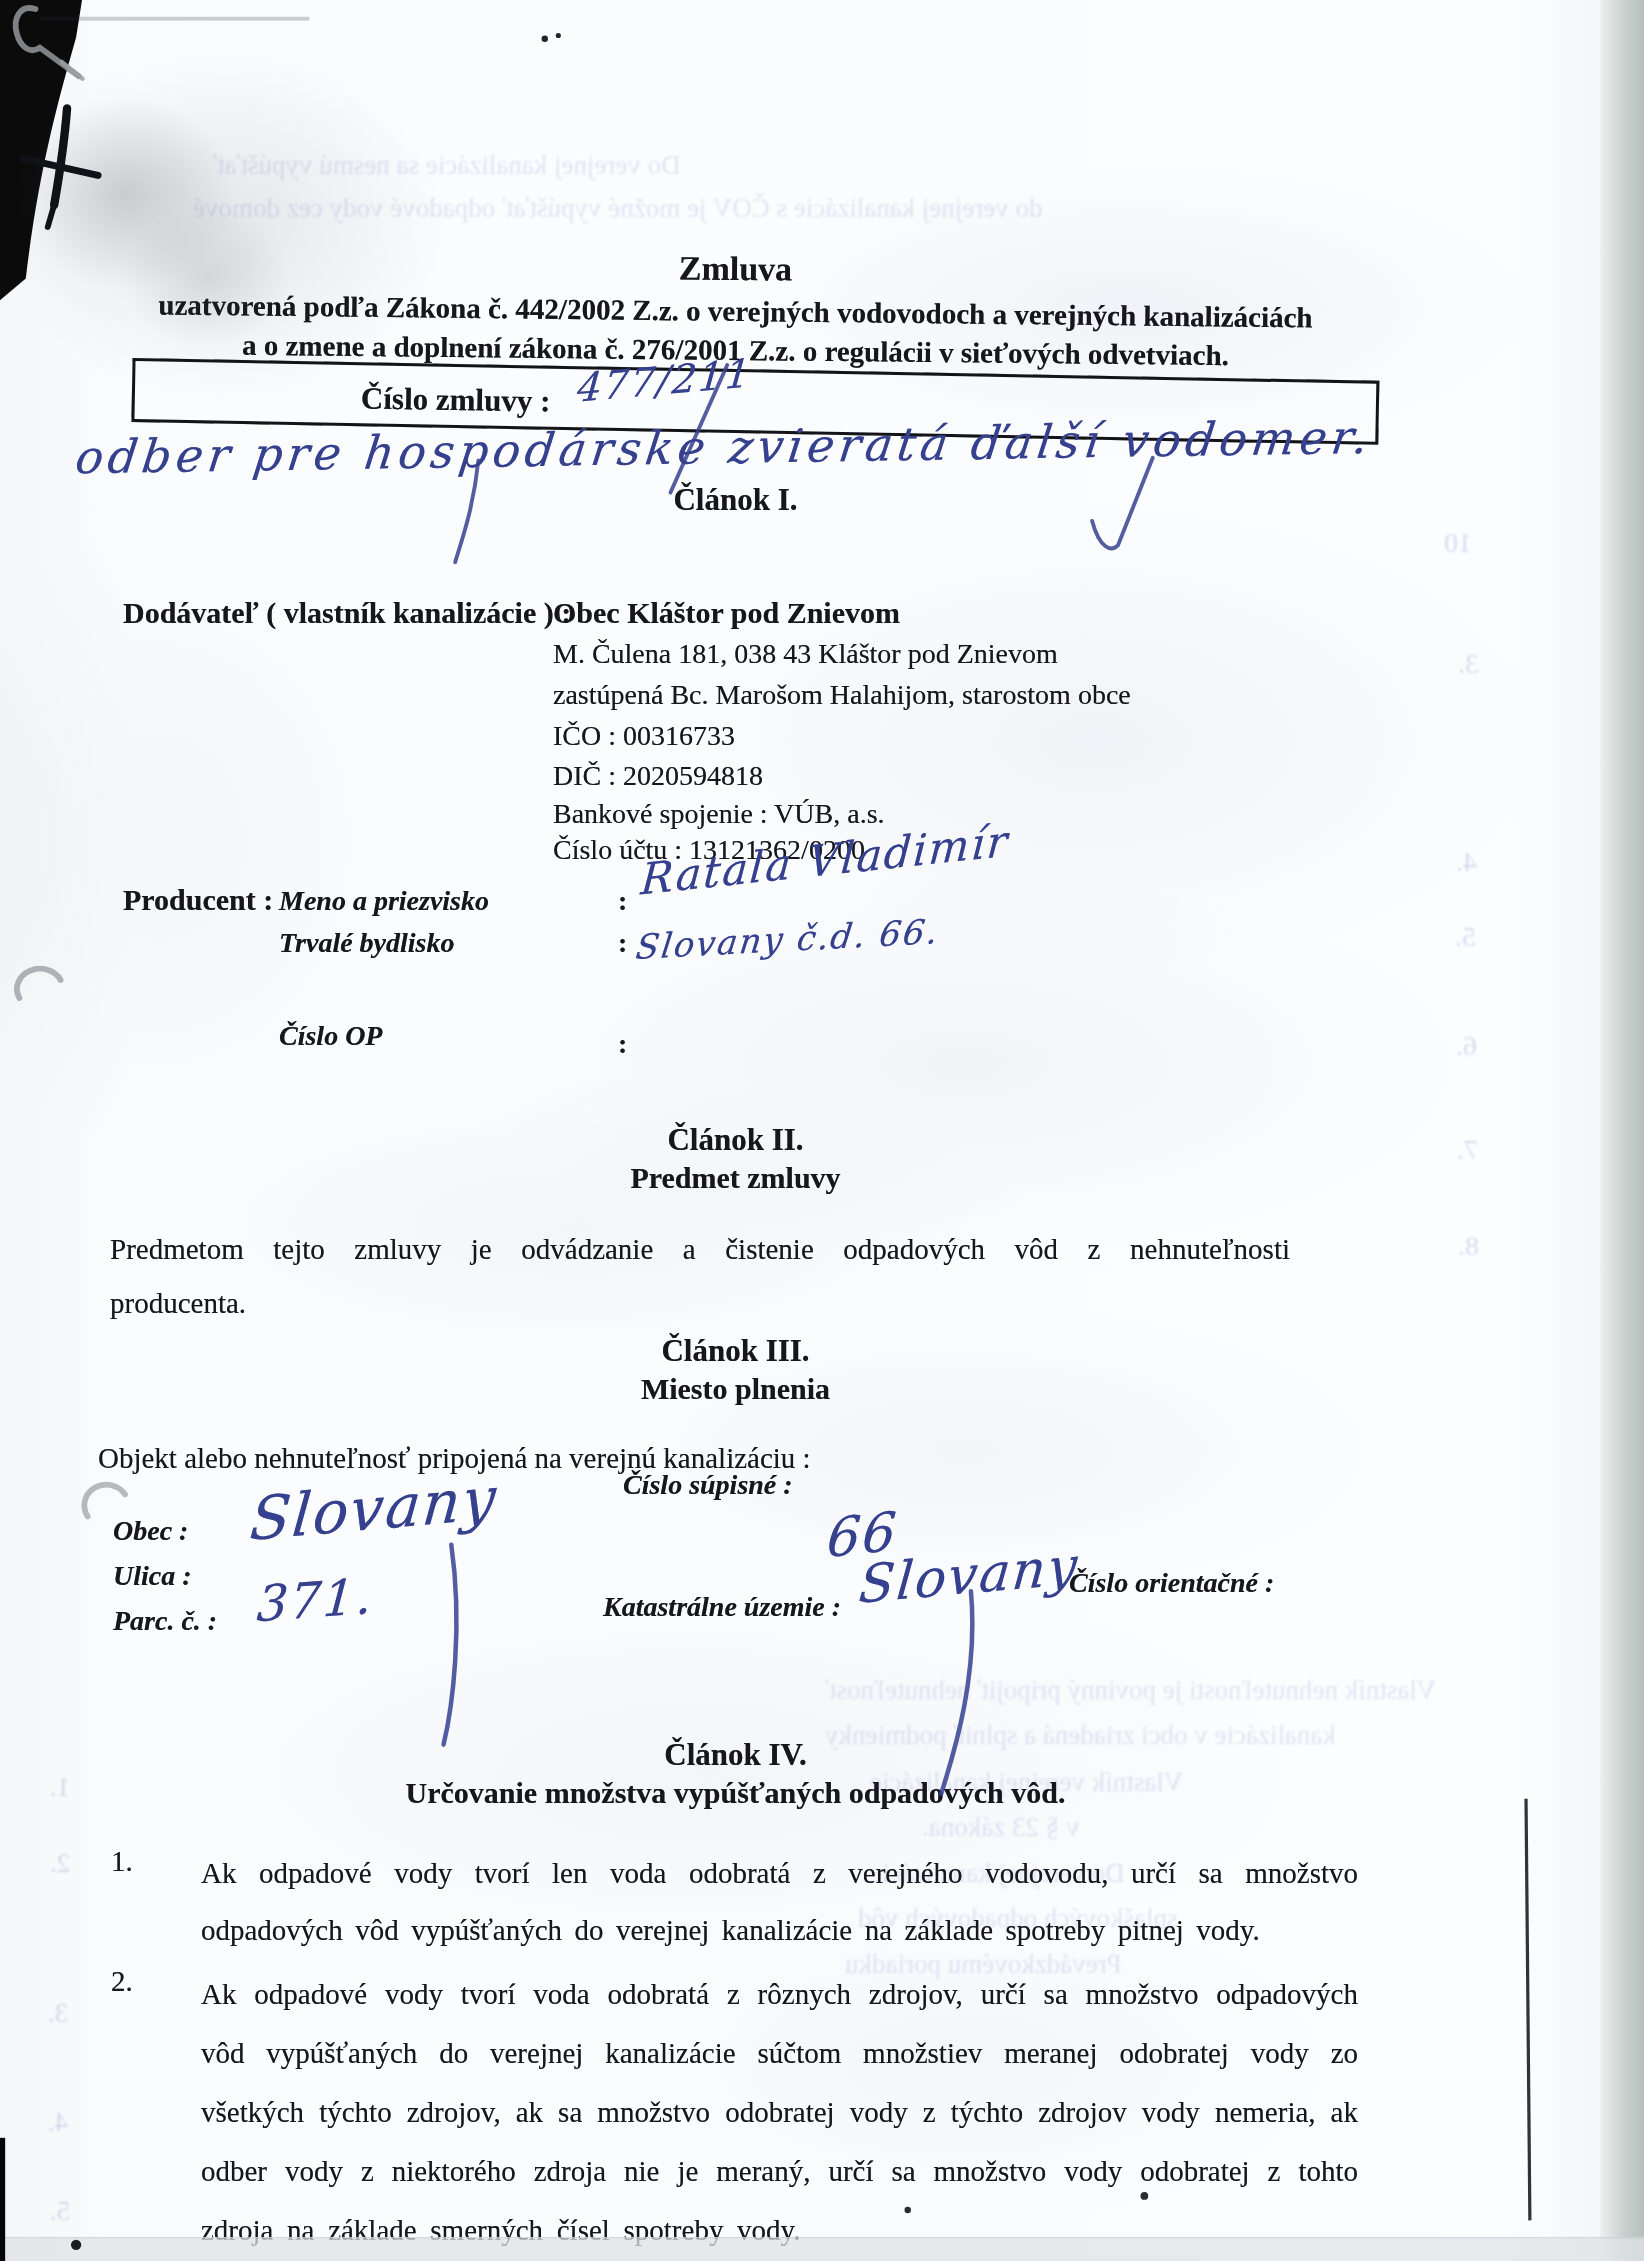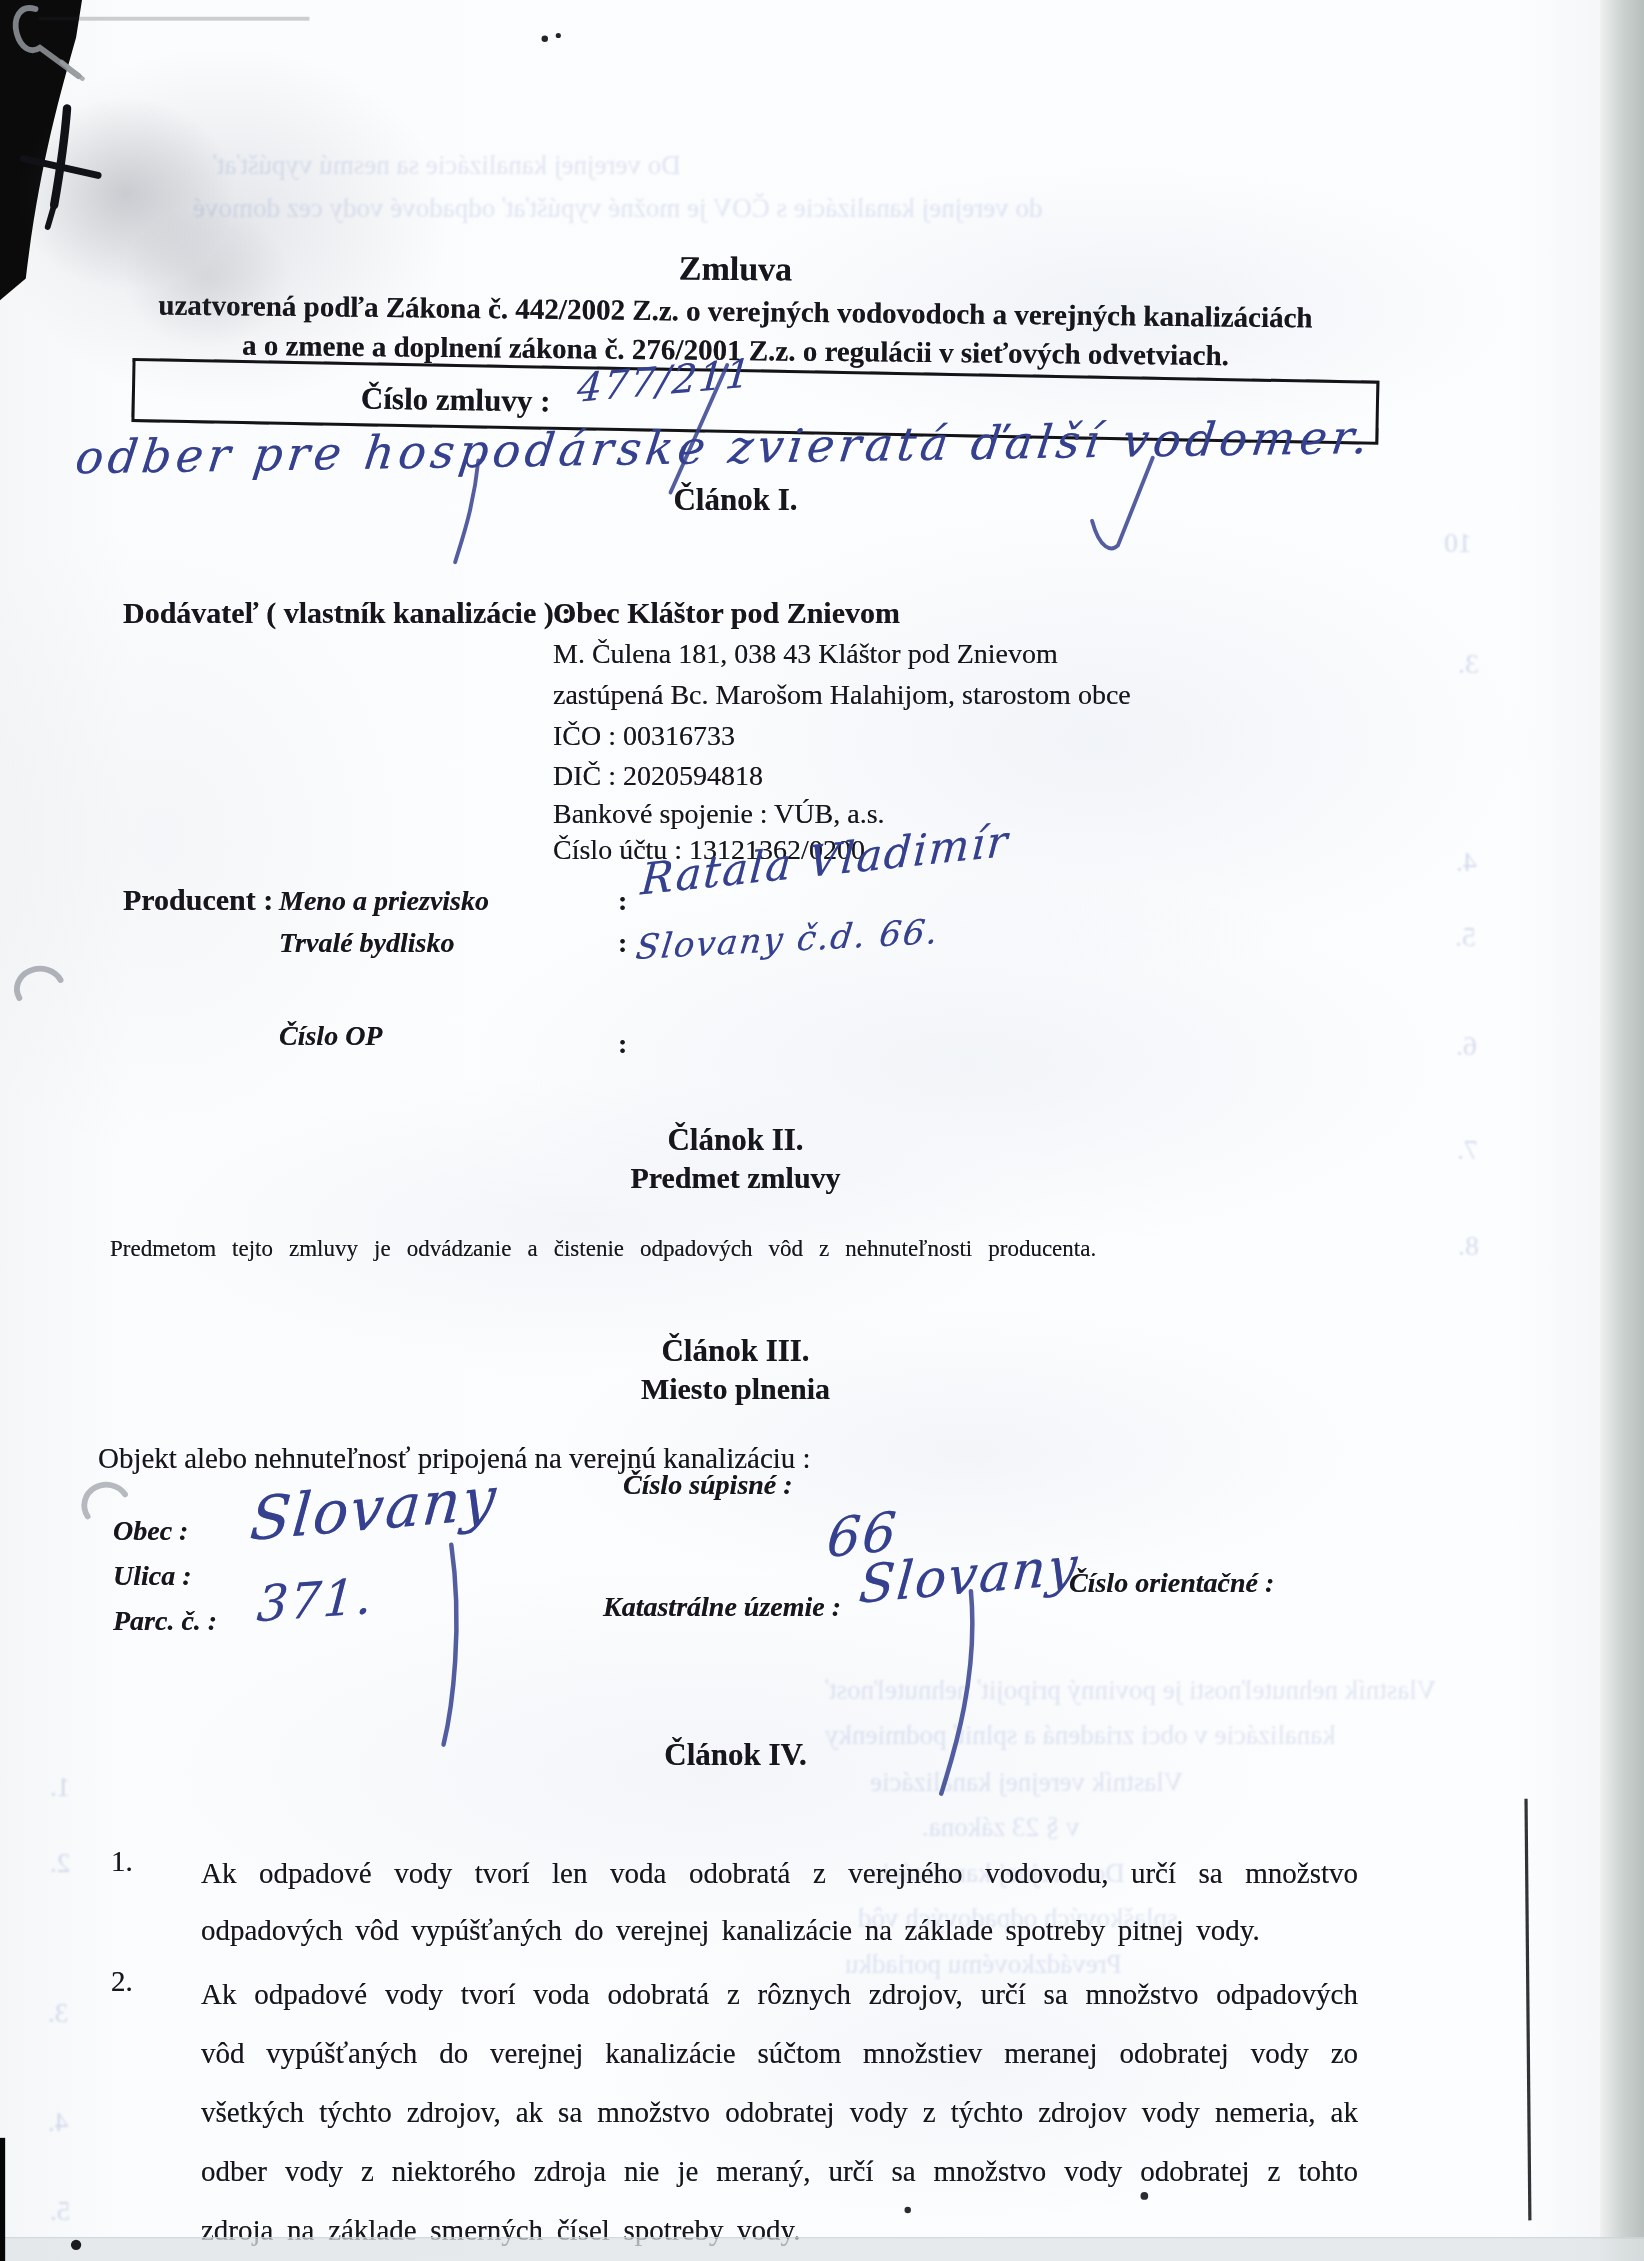--- a/index.html
+++ b/index.html
@@ -83,39 +83,40 @@
   <div class="t b" style="left:618px;top:885px;font-size:28px;">:</div>
   <div class="hw" style="left:640px;top:835px;font-size:43px;transform:rotate(-6deg) skewX(-10deg);">Ratala Vladimír</div>
   <div class="t i b" style="left:279px;top:927px;font-size:28px;">Trvalé bydlisko</div>
   <div class="t b" style="left:618px;top:927px;font-size:28px;">:</div>
   <div class="hw" style="left:636px;top:919px;font-size:34px;transform:rotate(-3deg) skewX(-10deg);">Slovany č.d. 66.</div>
   <div class="t i b" style="left:279px;top:1020px;font-size:28px;">Číslo OP</div>
   <div class="t b" style="left:618px;top:1028px;font-size:28px;">:</div>
 
   <div class="t c b" style="top:1161px;font-size:30px;">Predmet zmluvy</div>
   <div class="t c b" style="top:1122px;font-size:31px;">Článok II.</div>
-  <div class="para" style="left:110px;top:1222px;width:1180px;font-size:23px;line-height:54px;word-spacing:10.3px;">Predmetom tejto zmluvy je odvádzanie a čistenie odpadových vôd z nehnuteľnosti producenta.</div>
+  <div class="para" style="left:110px;top:1222px;width:1180px;font-size:29px;line-height:54px;word-spacing:10.3px;">Predmetom tejto zmluvy je odvádzanie a čistenie odpadových vôd z nehnuteľnosti producenta.</div>
 
   <div class="t c b" style="top:1333px;font-size:31px;">Článok III.</div>
   <div class="t c b" style="top:1372px;font-size:30px;">Miesto plnenia</div>
   <div class="t" style="left:98px;top:1442px;font-size:29px;text-align:center;">Objekt alebo nehnuteľnosť pripojená na verejnú kanalizáciu :</div>
 
   <div class="t i b" style="left:113px;top:1515px;font-size:28px;">Obec :</div>
   <div class="hw" style="left:250px;top:1474px;font-size:59px;transform:rotate(-5deg) skewX(-10deg);">Slovany</div>
   <div class="t i b" style="left:113px;top:1560px;font-size:28px;">Ulica :</div>
   <div class="t i b" style="left:113px;top:1605px;font-size:28px;">Parc. č. :</div>
   <div class="hw" style="left:257px;top:1572px;font-size:49px;transform:rotate(-4deg) skewX(-8deg);">371.</div>
 
   <div class="t i b" style="left:603px;top:1469px;font-size:28px;margin-left:20px;">Číslo súpisné :</div>
   <div class="hw" style="left:827px;top:1504px;font-size:53px;transform:rotate(-6deg) skewX(-10deg);">66</div>
   <div class="t i b" style="left:1069px;top:1567px;font-size:28px;">Číslo orientačné :</div>
   <div class="t i b" style="left:603px;top:1591px;font-size:28px;">Katastrálne územie :</div>
   <div class="hw" style="left:859px;top:1545px;font-size:52px;transform:rotate(-5deg) skewX(-10deg);">Slovany</div>
 
   <div class="t c b" style="top:1737px;font-size:31px;">Článok IV.</div>
+  <div class="t c b" style="top:1776px;font-size:30px;">Určovanie množstva vypúšťaných odpadových vôd.</div>
 
   <div class="t" style="left:111px;top:1845px;font-size:29px;">1.</div>
   <div class="para" style="left:201px;top:1845px;width:1157px;font-size:29px;line-height:57px;word-spacing:5.2px;">Ak odpadové vody tvorí len voda odobratá z verejného vodovodu, určí sa množstvo odpadových vôd vypúšťaných do verejnej kanalizácie na základe spotreby pitnej vody.</div>
   <div class="t" style="left:111px;top:1965px;font-size:29px;">2.</div>
   <div class="para" style="left:201px;top:1965px;width:1157px;font-size:29px;line-height:59px;word-spacing:6.4px;">Ak odpadové vody tvorí voda odobratá z rôznych zdrojov, určí sa množstvo odpadových vôd vypúšťaných do verejnej kanalizácie súčtom množstiev meranej odobratej vody zo všetkých týchto zdrojov, ak sa množstvo odobratej vody z týchto zdrojov vody nemeria, ak odber vody z niektorého zdroja nie je meraný, určí sa množstvo vody odobratej z tohto zdroja na základe smerných čísel spotreby vody.</div>
 
   <svg class="overlay" width="1644" height="2261" viewBox="0 0 2550 3507">
     <defs>
       <radialGradient id="smudge" cx="50%" cy="50%" r="50%">
         <stop offset="0%" stop-color="rgba(70,75,85,0.22)"></stop>

